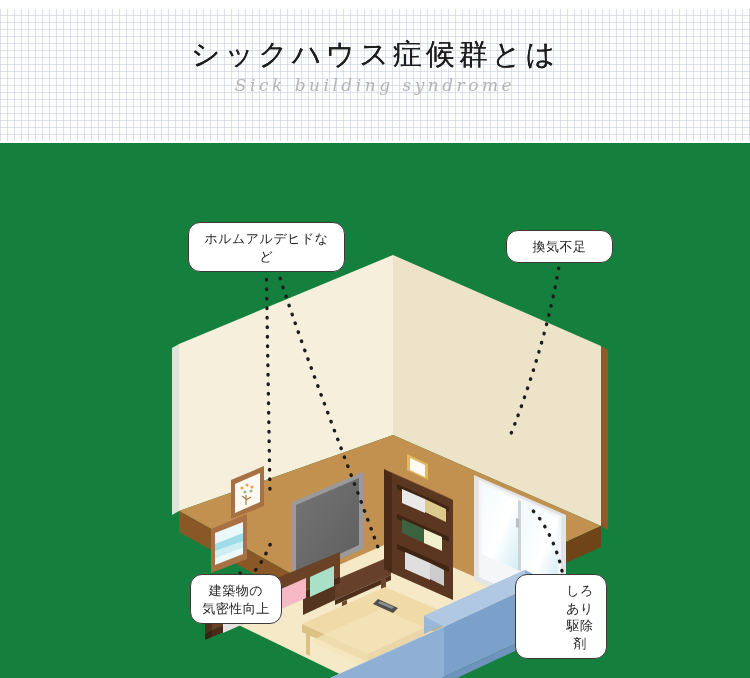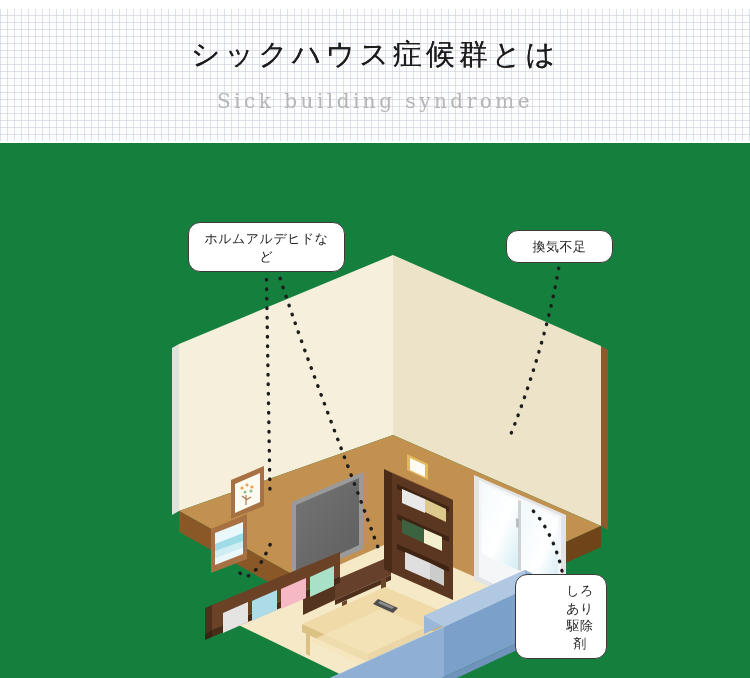--- a/index.html
+++ b/index.html
@@ -35,24 +35,24 @@
   .page-title {
     margin-top: 35px;
     font-size: 29px;
     letter-spacing: 4px;
     color: #1d1d1d;
     font-weight: 400;
     font-family: "DejaVu Sans", "Liberation Sans", sans-serif;
     text-shadow: 0 0 0.4px #1d1d1d;
   }
   .page-subtitle {
-    margin-top: 14px;
-    font-size: 20px;
+    font-size: 17px;
     letter-spacing: 3.5px;
     color: #b5b5b5;
+    font-style: italic;
     font-family: "DejaVu Serif", "Liberation Serif", serif;
     font-weight: 400;
   }
 
   
   .stage { position: absolute; left: 0; top: 143px; width: 750px; height: 535px; }
   .stage svg { display: block; }
 
   
   .callout {
@@ -246,17 +246,19 @@
         <path d="M240,430 C250,443 265,415 272,397"></path>
         <path d="M562,428 C556,400 542,375 531,366"></path>
       </g>
     </svg>
   </div>
 
   <div class="callout" id="callout-formaldehyde">ホルムアルデヒドなど</div>
 
   <div class="callout" id="callout-ventilation">換気不足</div>
 
+  <div class="callout" id="callout-airtight">建築物の
+気密性向上</div>
 
   <div class="callout" id="callout-termite">しろあり
 駆除剤</div>
 
 </div>
 
 </body></html>

